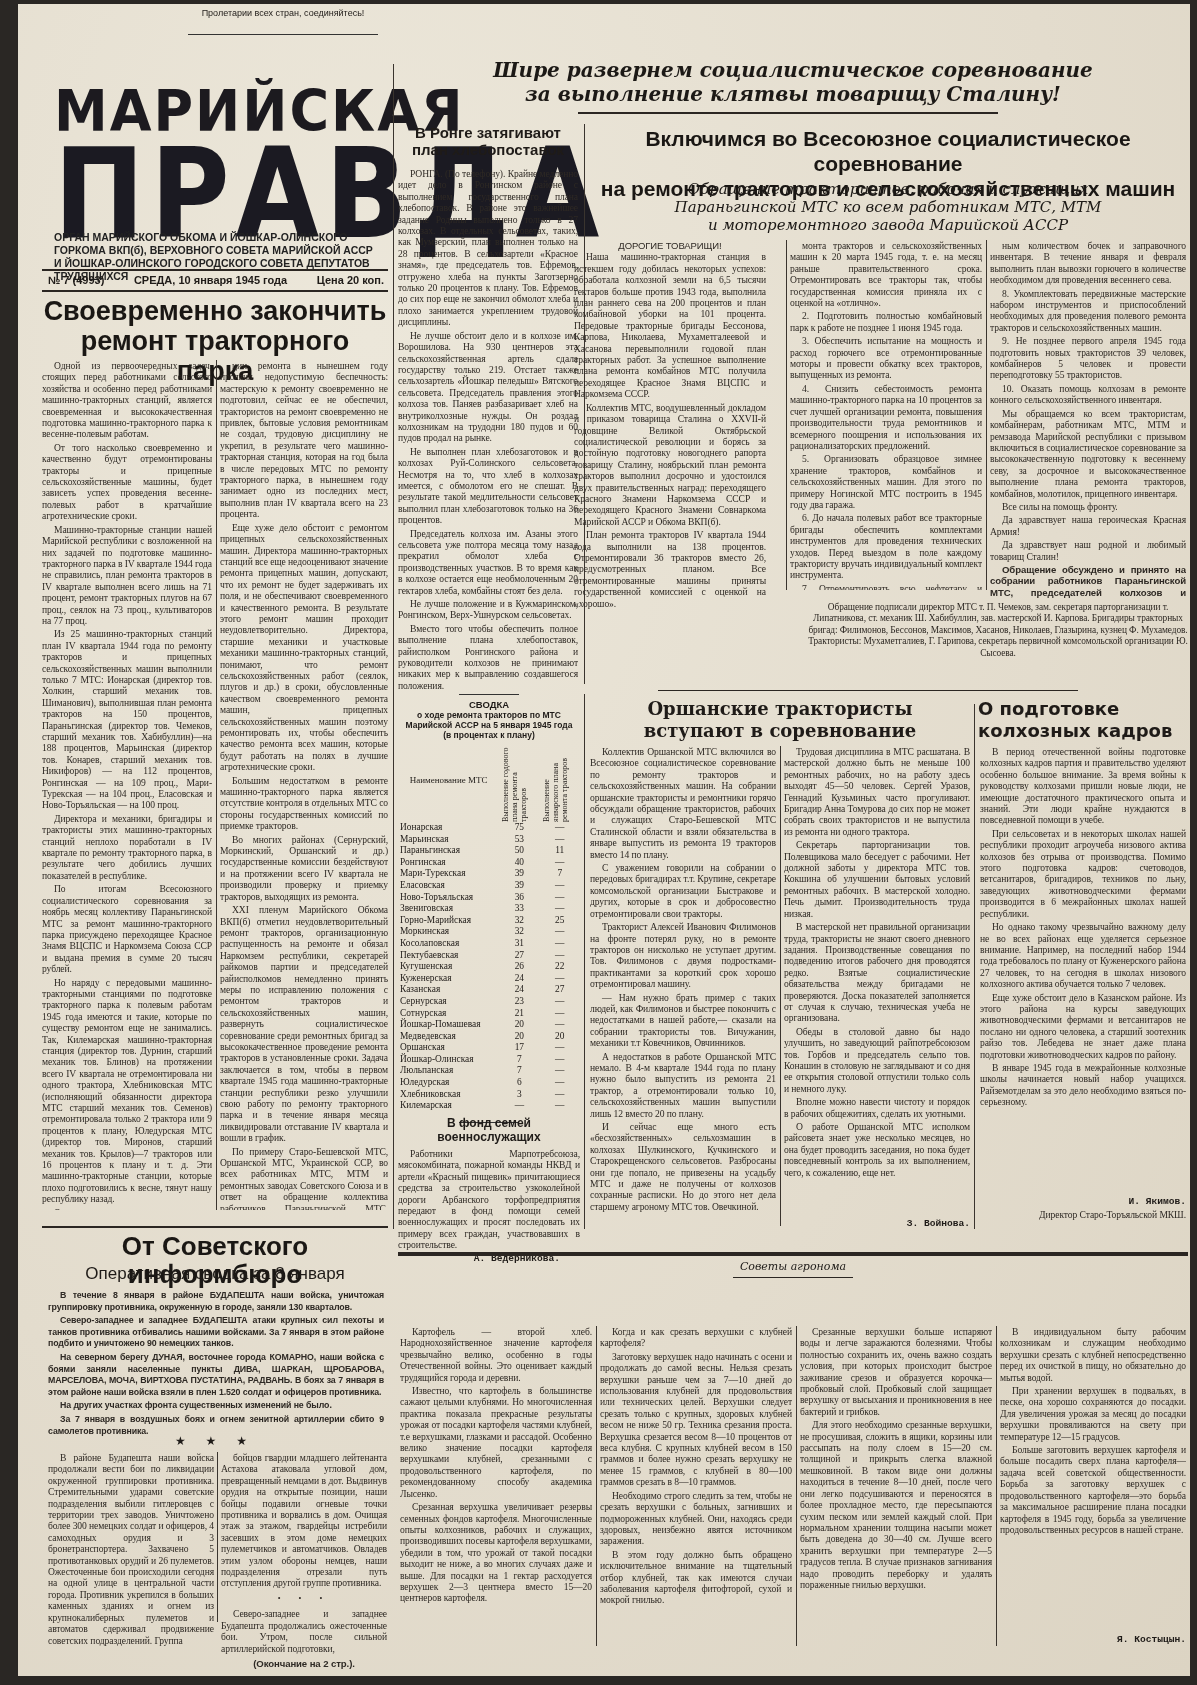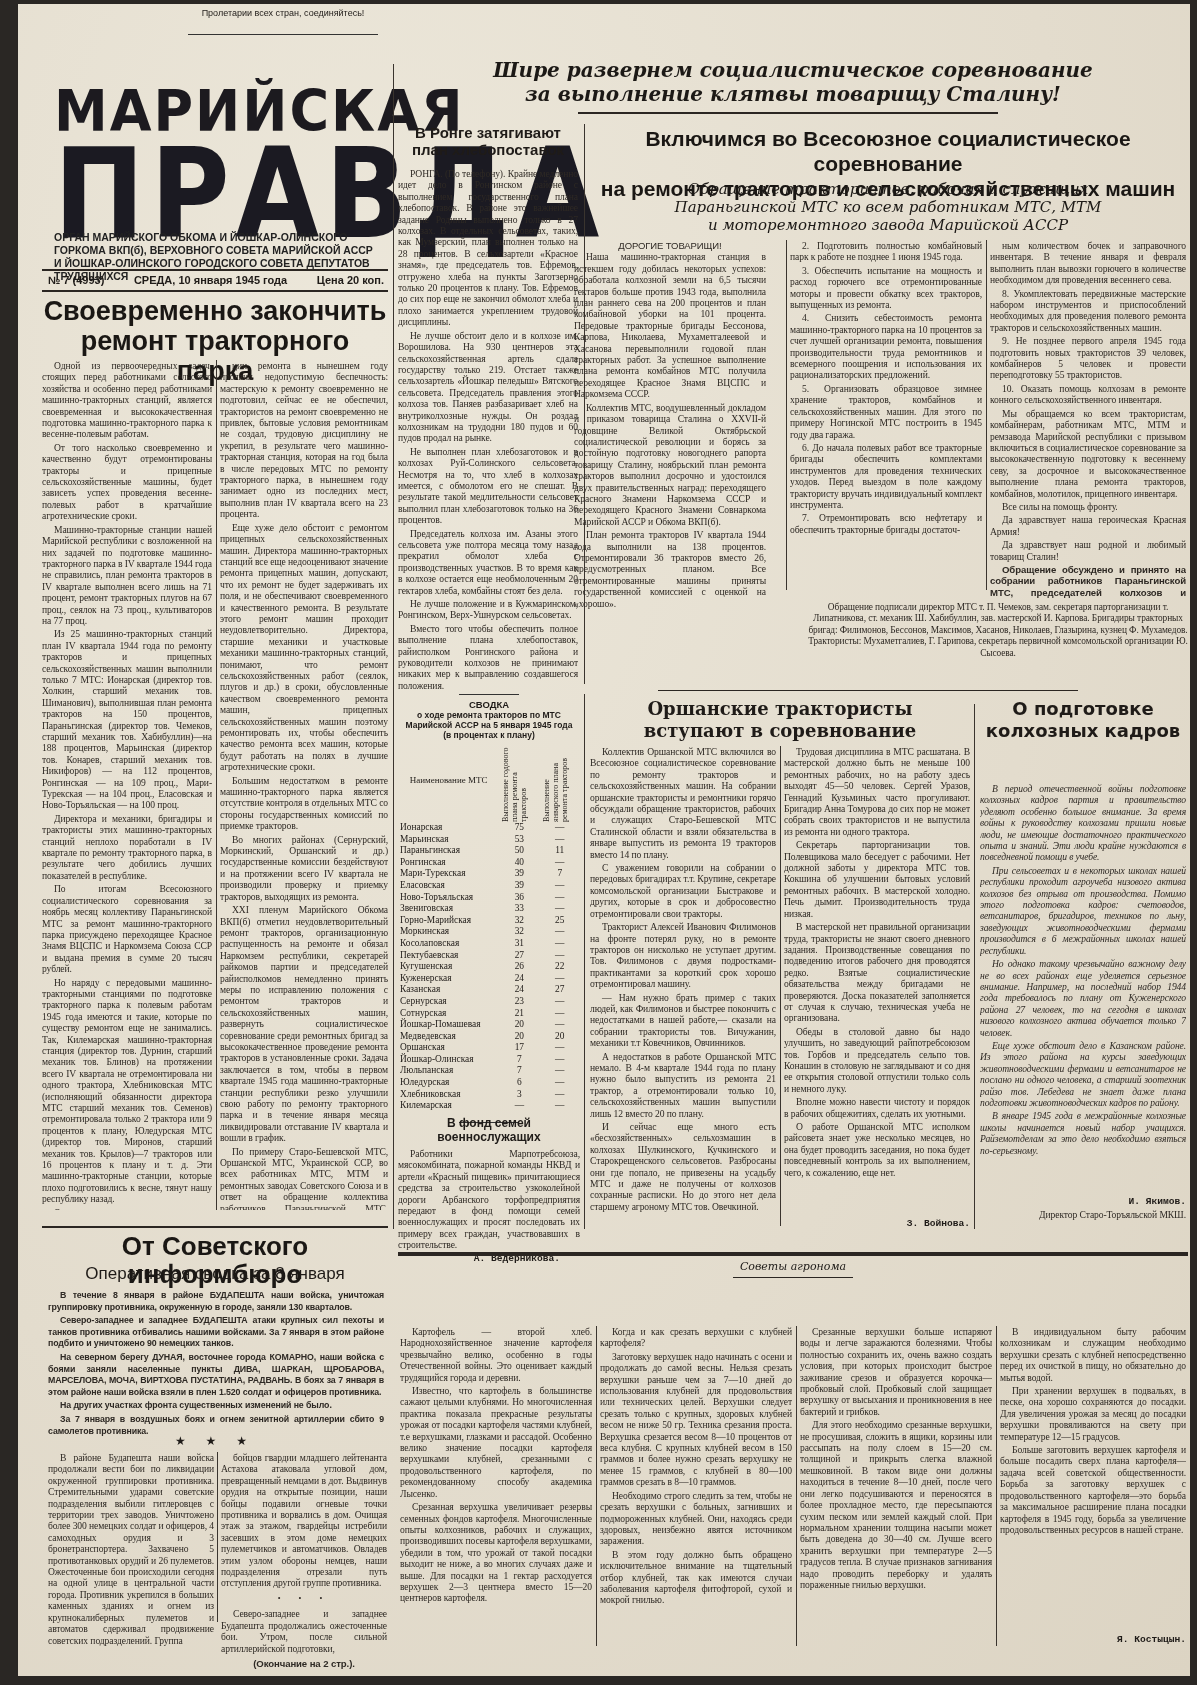--- a/index.html
+++ b/index.html
@@ -109,20 +109,21 @@
   </div>
   <div class="abs body-text" style="left:556px;top:236px;width:192px;height:370px;overflow:hidden;">
     <div style="text-align:center;font-family:'Liberation Sans',sans-serif;font-size:9.5px;">ДОРОГИЕ ТОВАРИЩИ!</div>
     <p>Наша машинно-тракторная станция в истекшем году добилась некоторых успехов: обработала колхозной земли на 6,5 тысячи гектаров больше против 1943 года, выполнила план раннего сева на 200 процентов и план комбайновой уборки на 101 процента. Передовые тракторные бригады Бессонова, Карпова, Николаева, Мухаметгалеевой и Хасанова перевыполнили годовой план тракторных работ. За успешное выполнение плана ремонта комбайнов МТС получила переходящее Красное Знамя ВЦСПС и Наркомзема СССР.</p>
     <p>Коллектив МТС, воодушевленный докладом и приказом товарища Сталина о XXVII-й годовщине Великой Октябрьской социалистической революции и борясь за достойную подготовку новогоднего рапорта товарищу Сталину, ноябрьский план ремонта тракторов выполнил досрочно и удостоился двух правительственных наград: переходящего Красного Знамени Наркомзема СССР и переходящего Красного Знамени Совнаркома Марийской АССР и Обкома ВКП(б).</p>
     <p>План ремонта тракторов IV квартала 1944 года выполнили на 138 процентов. Отремонтировали 36 тракторов вместо 26, предусмотренных планом. Все отремонтированные машины приняты государственной комиссией с оценкой на «хорошо».</p>
 
   </div>
   <div class="vrule" style="left:768px;top:236px;height:350px;"></div>
   <div class="abs body-text" style="left:772px;top:236px;width:192px;height:350px;overflow:hidden;">
+    <p>монта тракторов и сельскохозяйственных машин к 20 марта 1945 года, т. е. на месяц раньше правительственного срока. Отремонтировать все тракторы так, чтобы государственная комиссия приняла их с оценкой на «отлично».</p>
     <p>2. Подготовить полностью комбайновый парк к работе не позднее 1 июня 1945 года.</p>
     <p>3. Обеспечить испытание на мощность и расход горючего все отремонтированные моторы и провести обкатку всех тракторов, выпущенных из ремонта.</p>
     <p>4. Снизить себестоимость ремонта машинно-тракторного парка на 10 процентов за счет лучшей организации ремонта, повышения производительности труда ремонтников и всемерного поощрения и использования их рационализаторских предложений.</p>
     <p>5. Организовать образцовое зимнее хранение тракторов, комбайнов и сельскохозяйственных машин. Для этого по примеру Ногинской МТС построить в 1945 году два гаража.</p>
     <p>6. До начала полевых работ все тракторные бригады обеспечить комплектами инструментов для проведения технических уходов. Перед выездом в поле каждому трактористу вручать индивидуальный комплект инструмента.</p>
     <p>7. Отремонтировать всю нефтетару и обеспечить тракторные бригады достаточ-</p>
   </div>
   <div class="vrule" style="left:968px;top:236px;height:350px;"></div>
   <div class="abs body-text" style="left:972px;top:236px;width:196px;height:360px;overflow:hidden;">
     <p>ным количеством бочек и заправочного инвентаря. В течение января и февраля выполнить план вывозки горючего в количестве необходимом для проведения весеннего сева.</p>
@@ -315,25 +316,25 @@
     <p>Трудовая дисциплина в МТС расшатана. В мастерской должно быть не меньше 100 ремонтных рабочих, но на работу здесь выходят 45—50 человек. Сергей Уразов, Геннадий Кузьминых часто прогуливают. Бригадир Анна Томурова до сих пор не может собрать своих трактористов и не выпустила из ремонта ни одного трактора.</p>
     <p>Секретарь парторганизации тов. Полевщикова мало беседует с рабочими. Нет должной заботы у директора МТС тов. Кокшина об улучшении бытовых условий ремонтных рабочих. В мастерской холодно. Печь дымит. Производительность труда низкая.</p>
     <p>В мастерской нет правильной организации труда, трактористы не знают своего дневного задания. Производственные совещания по подведению итогов рабочего дня проводятся редко. Взятые социалистические обязательства между бригадами не проверяются. Доска показателей заполняется от случая к случаю, техническая учеба не организована.</p>
     <p>Обеды в столовой давно бы надо улучшить, но заведующий райпотребсоюзом тов. Горбов и председатель сельпо тов. Конашин в столовую не заглядывают и со дня ее открытия столовой отпустили только соль и немного луку.</p>
     <p>Вполне можно навести чистоту и порядок в рабочих общежитиях, сделать их уютными.</p>
     <p>О работе Оршанской МТС исполком райсовета знает уже несколько месяцев, но она будет проводить заседания, но пока будет повседневный контроль за их выполнением, чего, к сожалению, еще нет.</p>
   </div>
   <div class="abs sign" style="left:766px;top:1214px;width:186px;">З. Войнова.</div>
   <div class="vrule" style="left:956px;top:700px;height:525px;"></div>
 
-  <div class="abs" style="left:960px;top:694px;width:210px;text-align:center;font-family:'DejaVu Sans',sans-serif;font-weight:bold;font-size:18px;line-height:22px;">
+  <div class="abs" style="left:960px;top:694px;width:210px;font-family:'DejaVu Sans',sans-serif;font-weight:bold;font-size:18px;line-height:22px;">
     <div>О подготовке</div>
     <div>колхозных кадров</div>
   </div>
-  <div class="abs body-text" style="left:962px;top:779px;width:206px;height:450px;overflow:hidden;font-style:italic;">
+  <div class="abs body-text" style="left:962px;top:742px;width:206px;height:450px;overflow:hidden;">
     <p>В период отечественной войны подготовке колхозных кадров партия и правительство уделяют особенно большое внимание. За время войны к руководству колхозами пришли новые люди, не имеющие достаточного практического опыта и знаний. Эти люди крайне нуждаются в повседневной помощи в учебе.</p>
     <p>При сельсоветах и в некоторых школах нашей республики проходит агроучеба низового актива колхозов без отрыва от производства. Помимо этого подготовка кадров: счетоводов, ветсанитаров, бригадиров, техников по льну, заведующих животноводческими фермами производится в 6 межрайонных школах нашей республики.</p>
     <p>Но однако такому чрезвычайно важному делу не во всех районах еще уделяется серьезное внимание. Например, на последний набор 1944 года требовалось по плану от Куженерского района 27 человек, то на сегодня в школах низового колхозного актива обучается только 7 человек.</p>
     <p>Еще хуже обстоит дело в Казанском районе. Из этого района на курсы заведующих животноводческими фермами и ветсанитаров не послано ни одного человека, а старший зоотехник райзо тов. Лебедева не знает даже плана подготовки животноводческих кадров по району.</p>
     <p>В январе 1945 года в межрайонные колхозные школы начинается новый набор учащихся. Райземотделам за это дело необходимо взяться по-серьезному.</p>
   </div>
   <div class="abs sign" style="left:962px;top:1192px;width:206px;">И. Якимов.</div>
   <div class="abs body-text" style="left:962px;top:1205px;width:206px;text-align:right;">Директор Старо-Торъяльской МКШ.</div>
 
   <div class="hrule" style="left:24px;top:1222px;width:346px;"></div>

